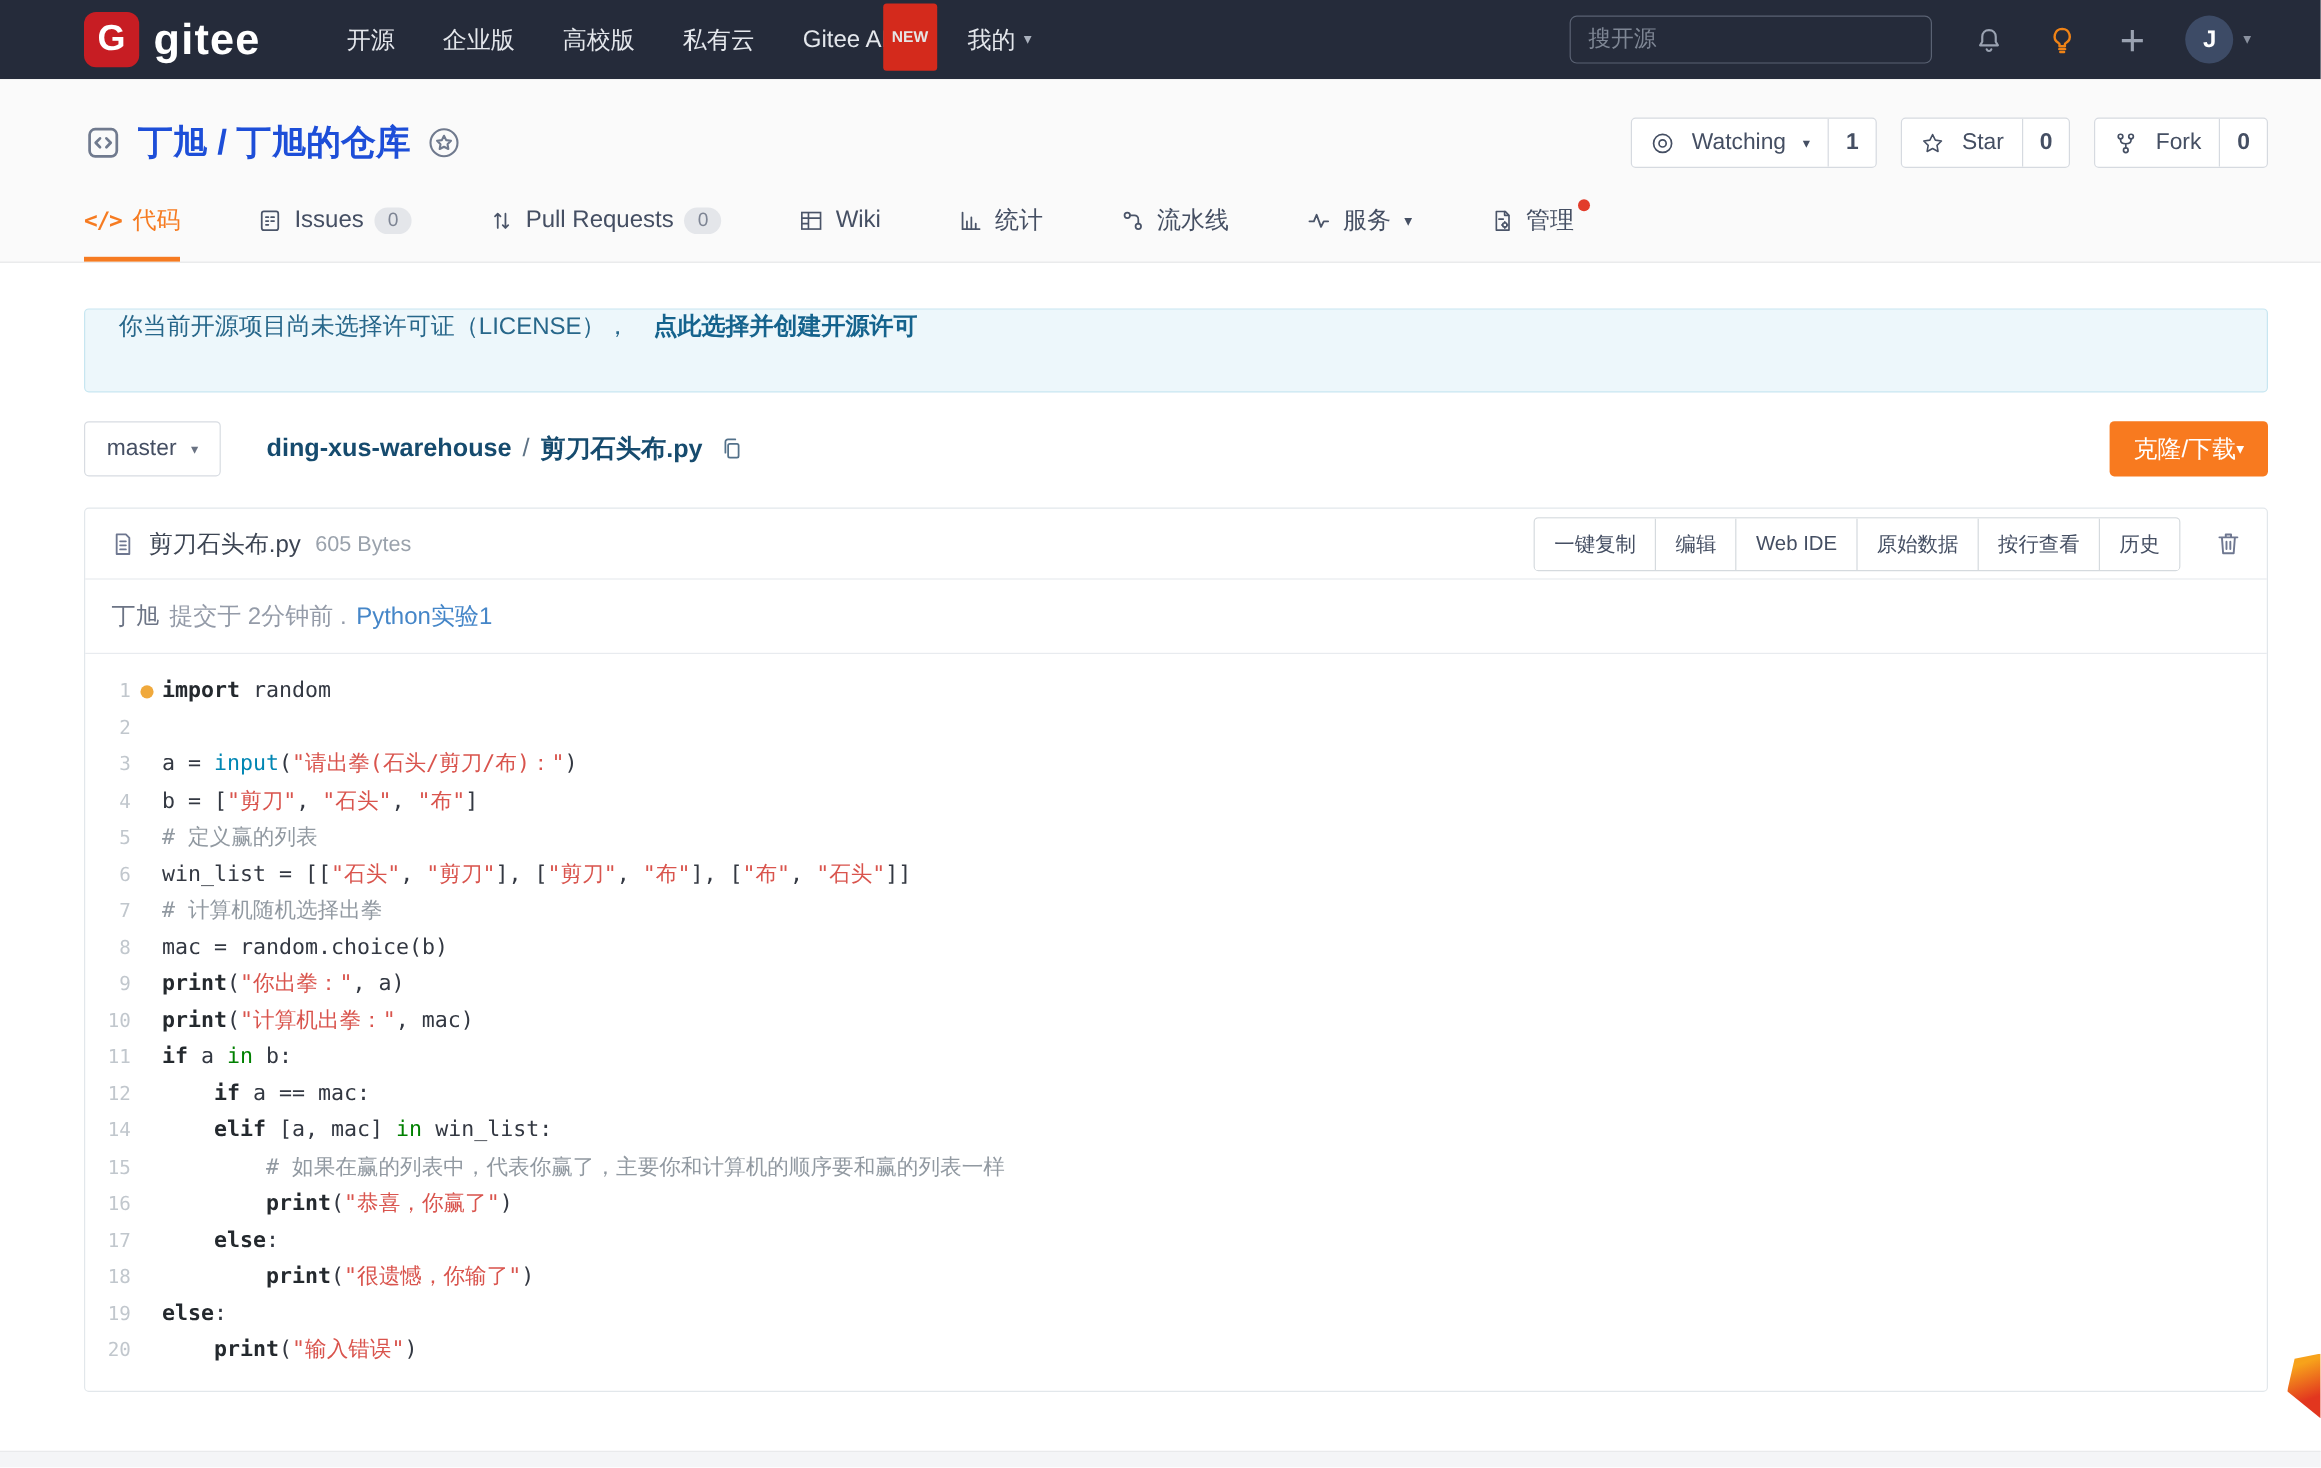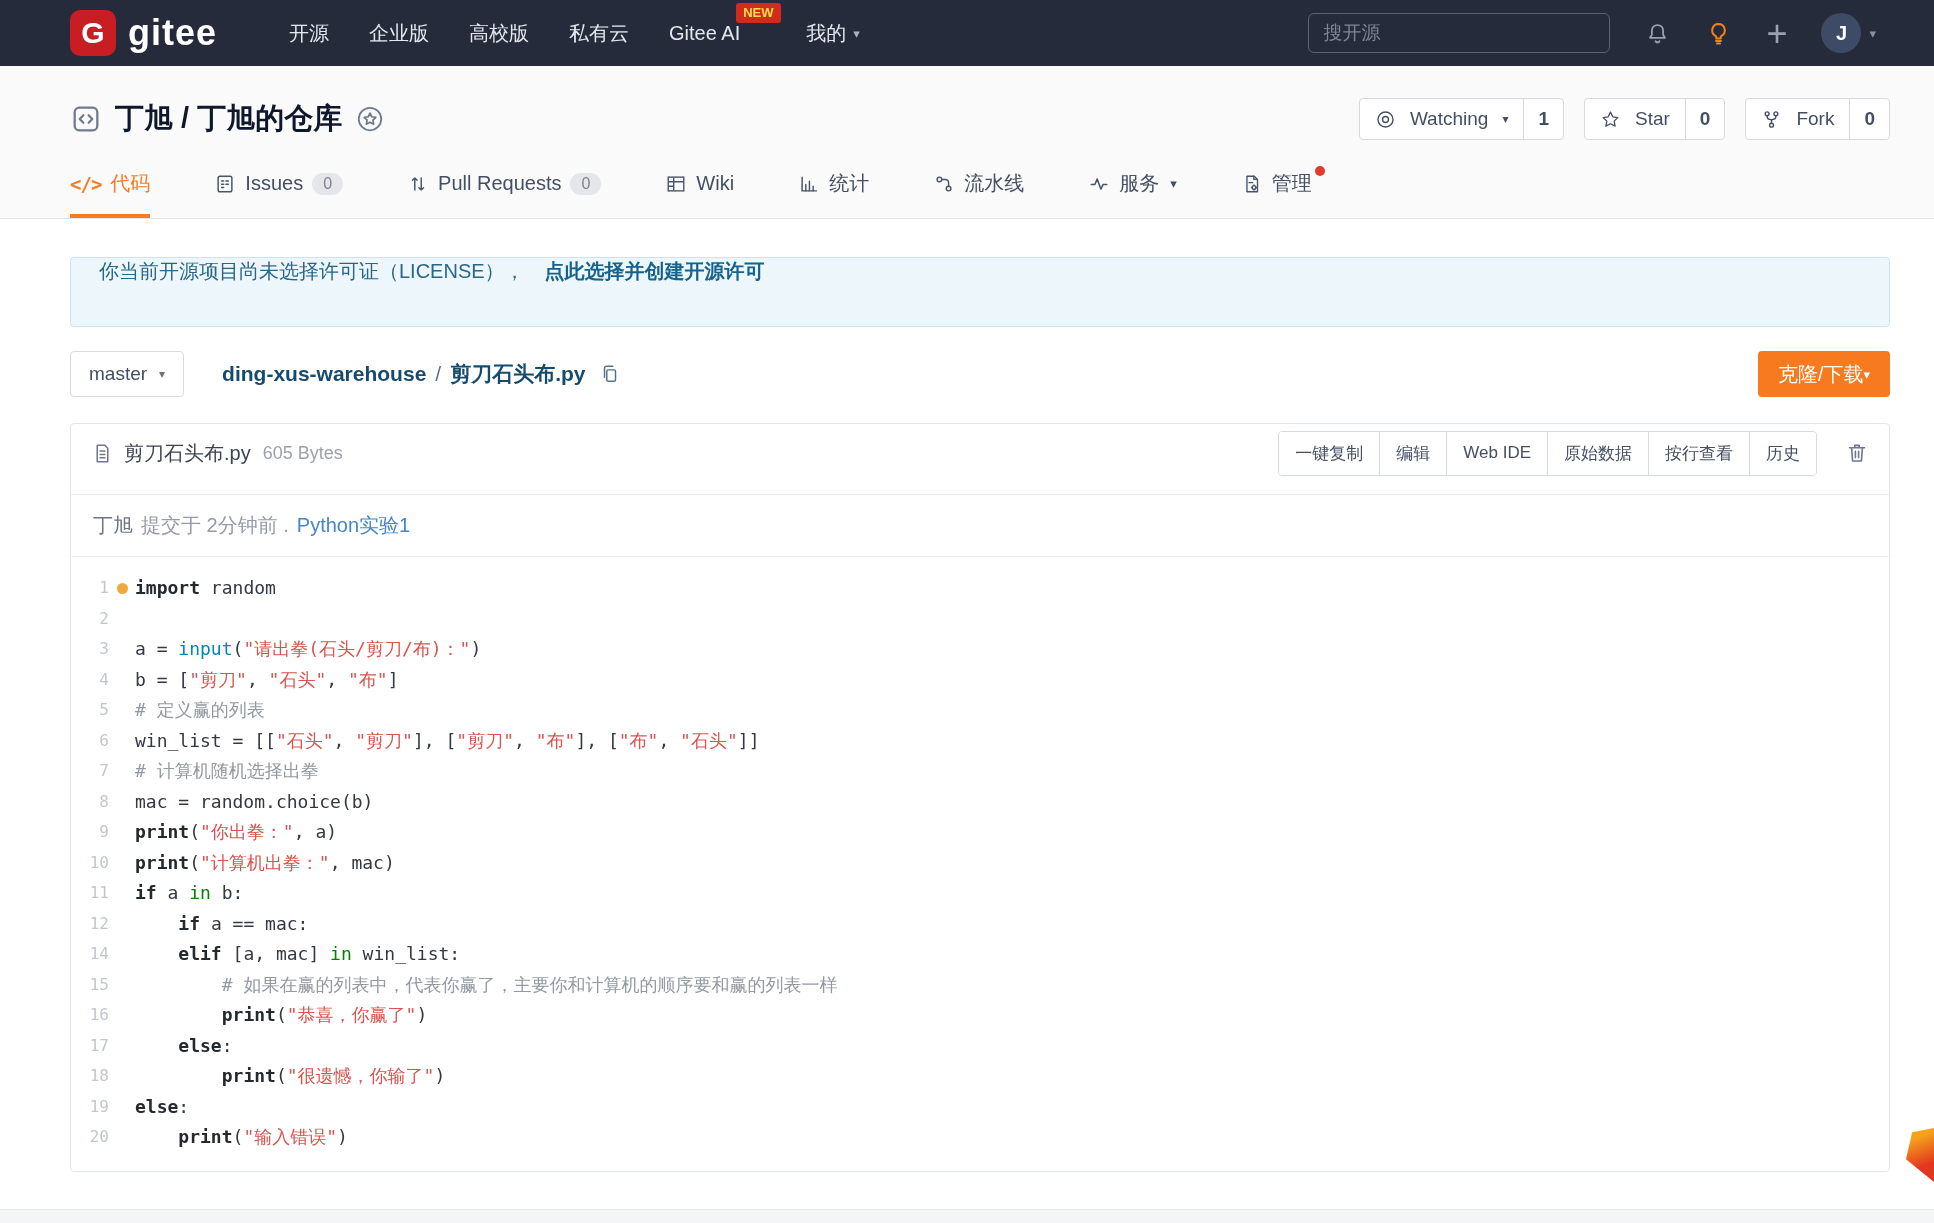--- a/index.html
+++ b/index.html
@@ -24,22 +24,22 @@
     width: 46px; height: 46px; border-radius: 10px; background: #c71d23;
     color: #fff; font-size: 30px; font-weight: 800;
     display: flex; align-items: center; justify-content: center;
   }
   .logo-text { color: #fff; font-size: 36px; font-weight: 800; letter-spacing: 1px; }
   .main-nav { display: flex; align-items: center; gap: 40px; margin-left: 72px; height: 100%; }
   .nav-item { color: #e4e7ec; font-size: 20px; cursor: pointer; position: relative; display:flex; align-items:center; height:100%; }
   .nav-item .caret { font-size: 13px; color: #aab1bd; margin-left: 7px; }
   .nav-item .new-badge {
     position: absolute; top: 3px; left: calc(100% - 4px);
-    background: #d42a1c; color: #fde047; font-size: 13px; font-weight: bold;
-    padding: 2px 7px; border-radius: 3px; line-height: 16px;
+    background: #d42a1c; color: #e5e5e5; font-size: 13px; font-weight: bold;
+    padding: 20px 7px; border-radius: 3px; line-height: 16px;
   }
   .nav-item.has-badge { margin-right: 26px; }
   .topbar-right { margin-left: auto; display: flex; align-items: center; gap: 34px; }
   .search-box input {
     width: 302px; height: 40px; background: transparent;
     border: 1px solid #5a6273; border-radius: 6px;
     color: #cfd4dc; font-size: 19px; padding: 0 14px; outline: none;
     font-family: "Liberation Sans", "DejaVu Sans", sans-serif;
   }
   .search-box input::placeholder { color: #7e8694; }
@@ -53,21 +53,21 @@
     color: #fff; font-size: 20px; font-weight: bold;
     display: flex; align-items: center; justify-content: center;
   }
   .avatar-wrap .caret { color: #8a919f; font-size: 13px; }
 
   
   .repo-head { background: #fafafa; border-bottom: 1px solid #e5e6e8; }
   .head-row { display: flex; align-items: center; padding-top: 32px; }
   .repo-title-wrap { display: flex; align-items: center; gap: 13px; }
   .repo-title-wrap svg { color: #707a8e; }
-  .repo-title { font-size: 29px; font-weight: bold; color: #0f172a; }
+  .repo-title { font-size: 29px; font-weight: bold; color: #1d4ed8; }
   .repo-actions { margin-left: auto; display: flex; gap: 20px; }
   .btn-group {
     display: flex; align-items: stretch; background: #fff;
     border: 1px solid #d6dae0; border-radius: 4px; height: 42px;
     font-size: 19px; color: #454f63; cursor: pointer; overflow: hidden;
   }
   .btn-main { display: flex; align-items: center; gap: 14px; padding: 0 15px; }
   .btn-main svg { color: #454f63; }
   .btn-main .caret { font-size: 12px; color: #454f63; }
   .btn-count {
@@ -132,21 +132,21 @@
   .file-btn-group { display: flex; border: 1px solid #d5dade; border-radius: 4px; overflow: hidden; }
   .file-btn {
     padding: 10px 16px; font-size: 17px; color: #454f63; background: #fff;
     border: none; border-left: 1px solid #d5dade; cursor: pointer; font-family: inherit; white-space: nowrap;
   }
   .file-btn:first-child { border-left: none; }
   .trash-btn { margin-left: 28px; color: #6e7790; cursor: pointer; display: flex; }
 
   .commit-row {
     height: 62px; border-top: 1px solid #e8ebef;
-    display: flex; align-items: center; padding: 0 22px; font-size: 20px; gap: 8px; margin-top: 12px;
+    display: flex; align-items: center; padding: 0 22px; font-size: 20px; gap: 8px;
   }
   .commit-author { color: #6c7485; cursor: pointer; }
   .commit-meta { color: #949ba8; }
   .commit-msg { color: #4586c8; cursor: pointer; text-decoration: none; }
 
   
   .code-area { border-top: 1px solid #e8ebef; padding: 16px 0 18px; }
   .code-line { display: flex; line-height: 30.5px; font-family: "DejaVu Sans Mono", monospace; font-size: 18px; }
   .ln {
     width: 38px; text-align: right; color: #c1c7cd; font-size: 16px;

